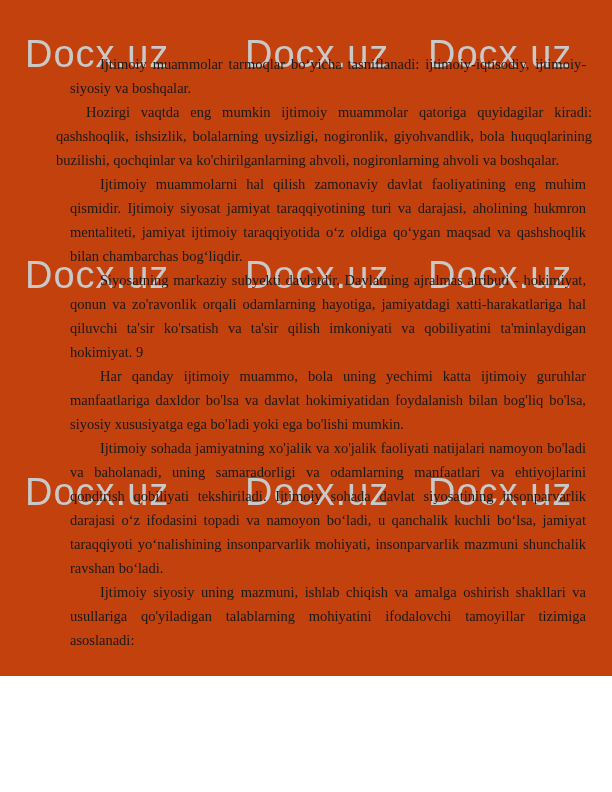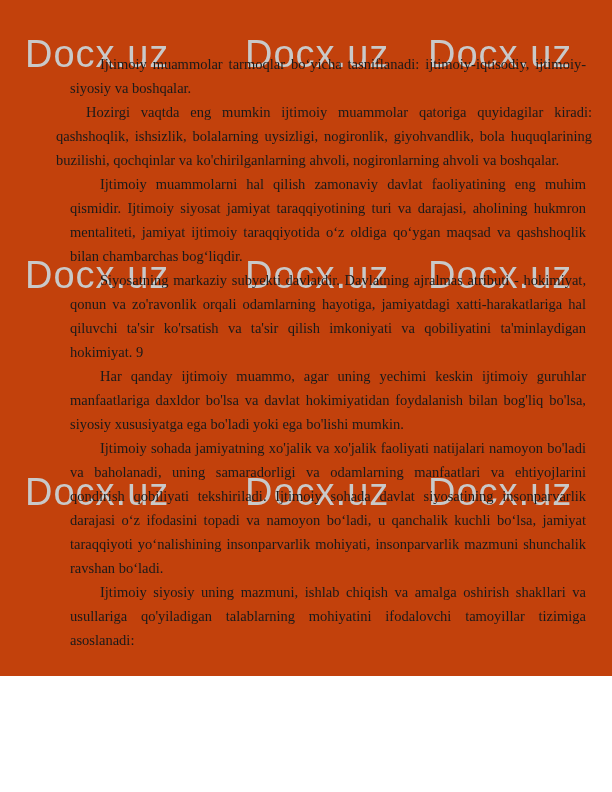--- a/index.html
+++ b/index.html
@@ -66,18 +66,18 @@
       <span style="top: 473px; left: 428px; color: rgb(201, 201, 201);">Docx.uz</span>
       <span style="top: 693px; left: 25px; color: rgb(201, 201, 201);">Docx.uz</span>
       <span style="top: 693px; left: 245px; color: rgb(201, 201, 201);">Docx.uz</span>
       <span style="top: 693px; left: 428px; color: rgb(201, 201, 201);">Docx.uz</span>
     </div>
   <div class="content" id="content">
       <p>Ijtimoiy muammolar tarmoqlar boʻyicha tasniflanadi: ijtimoiy-iqtisodiy, ijtimoiy-siyosiy va boshqalar.</p>
       <p class="outdent">Hozirgi vaqtda eng mumkin ijtimoiy muammolar qatoriga quyidagilar kiradi: qashshoqlik, ishsizlik, bolalarning uysizligi, nogironlik, giyohvandlik, bola huquqlarining buzilishi, qochqinlar va ko'chirilganlarning ahvoli, nogironlarning ahvoli va boshqalar.</p>
       <p>Ijtimoiy muammolarni hal qilish zamonaviy davlat faoliyatining eng muhim qismidir. Ijtimoiy siyosat jamiyat taraqqiyotining turi va darajasi, aholining hukmron mentaliteti, jamiyat ijtimoiy taraqqiyotida oʻz oldiga qoʻygan maqsad va qashshoqlik bilan chambarchas bogʻliqdir.</p>
       <p>Siyosatning markaziy subyekti davlatdir. Davlatning ajralmas atributi - hokimiyat, qonun va zo'ravonlik orqali odamlarning hayotiga, jamiyatdagi xatti-harakatlariga hal qiluvchi ta'sir ko'rsatish va ta'sir qilish imkoniyati va qobiliyatini ta'minlaydigan hokimiyat. 9</p>
-      <p>Har qanday ijtimoiy muammo, agar uning yechimi keskin ijtimoiy guruhlar manfaatlariga daxldor bo'lsa va davlat hokimiyatidan foydalanish bilan bog'liq bo'lsa, siyosiy xususiyatga ega bo'ladi yoki ega bo'lishi mumkin.</p>
+      <p>Har qanday ijtimoiy muammo, bola uning yechimi katta ijtimoiy guruhlar manfaatlariga daxldor bo'lsa va davlat hokimiyatidan foydalanish bilan bog'liq bo'lsa, siyosiy xususiyatga ega bo'ladi yoki ega bo'lishi mumkin.</p>
       <p>Ijtimoiy sohada jamiyatning xo'jalik va xo'jalik faoliyati natijalari namoyon bo'ladi va baholanadi, uning samaradorligi va odamlarning manfaatlari va ehtiyojlarini qondirish qobiliyati tekshiriladi. Ijtimoiy sohada davlat siyosatining insonparvarlik darajasi oʻz ifodasini topadi va namoyon boʻladi, u qanchalik kuchli boʻlsa, jamiyat taraqqiyoti yoʻnalishining insonparvarlik mohiyati, insonparvarlik mazmuni shunchalik ravshan boʻladi.</p>
       <p>Ijtimoiy siyosiy uning mazmuni, ishlab chiqish va amalga oshirish shakllari va usullariga qo'yiladigan talablarning mohiyatini ifodalovchi tamoyillar tizimiga asoslanadi:</p>
     </div>
   <div class="page-number">8</div>
 </div>
 
 </body></html>

